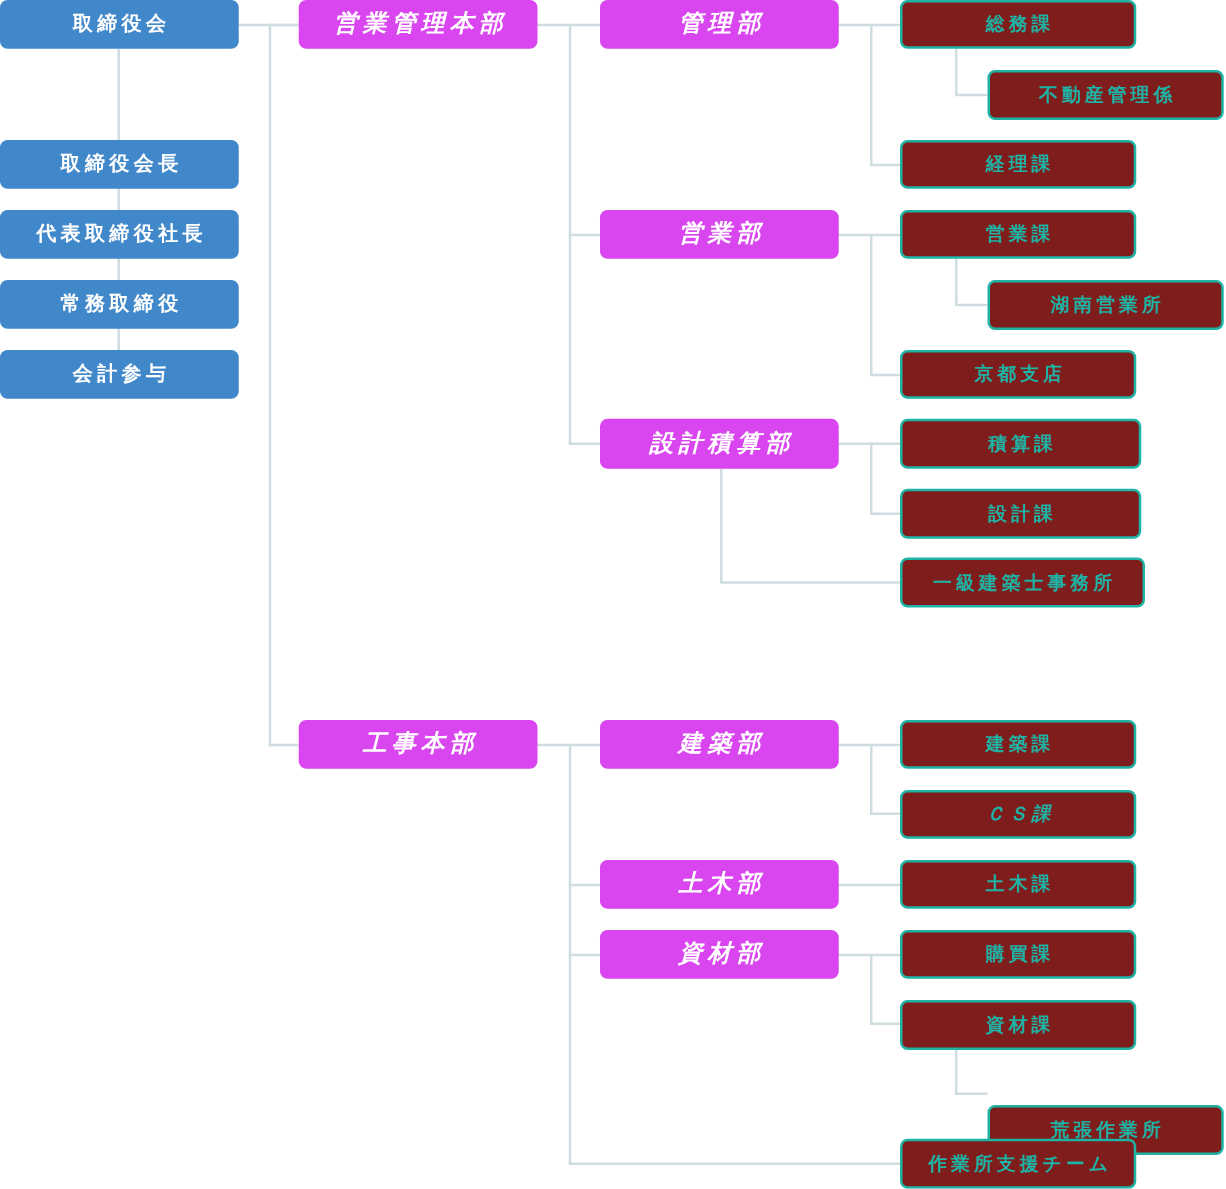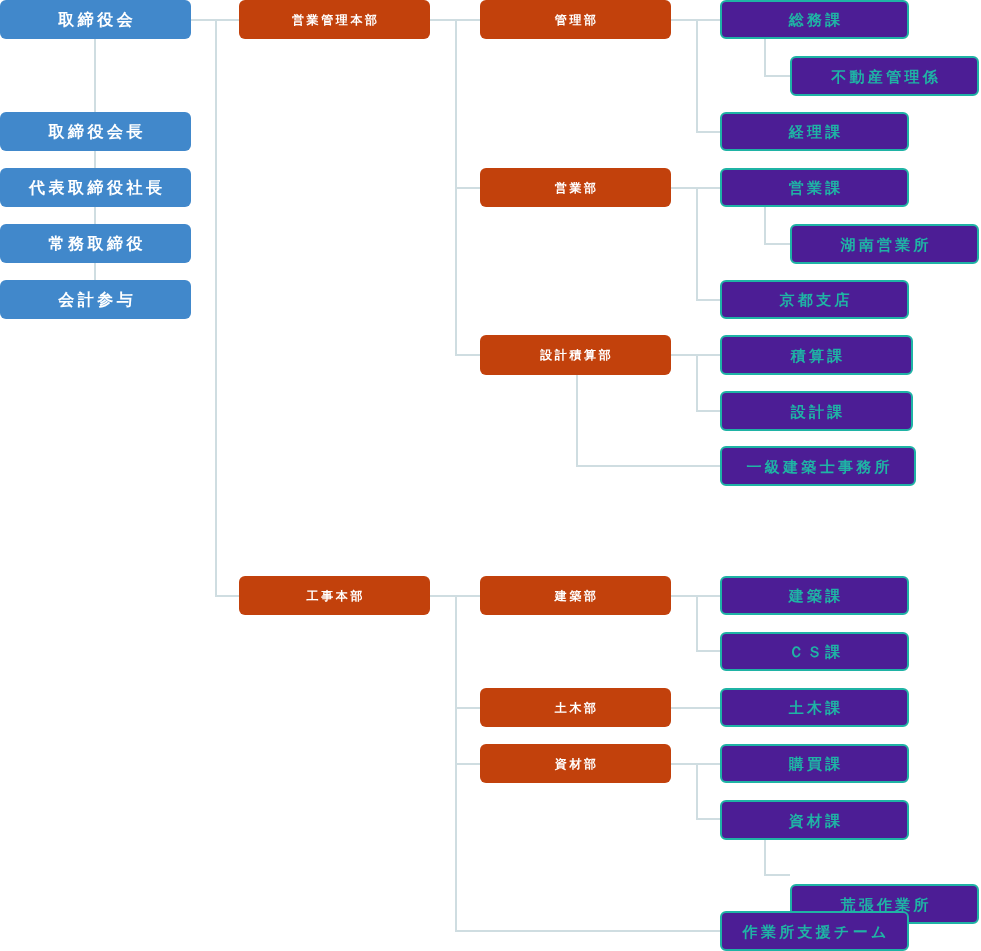--- a/index.html
+++ b/index.html
@@ -28,27 +28,28 @@
     line-height:1;
     font-weight:700;
   }
   .node.blue{
     background:#4188cb;
     color:#ffffff;
     border:0;
     font-size:16px;
   }
   .node.teal{
-    background:#c2410c;
+    background:#d946ef;
     color:#ffffff;
     border:0;
-    font-size:12px;
+    font-size:19px;
+    font-style:italic;
   }
   .node.outline{
-    background:#4c1d95;
+    background:#7f1d1d;
     color:#1fb3a5;
     border:2px solid #1fb3a5;
     font-size:15px;
   }
 </style>
 </head>
 <body>
 
 <div id="chart">
 
@@ -127,21 +128,21 @@
 
   <div class="node outline" style="left:720px;top:168px;width:189px;height:39px;">営業課</div>
   <div class="node outline" style="left:790px;top:224px;width:189px;height:40px;">湖南営業所</div>
   <div class="node outline" style="left:720px;top:280px;width:189px;height:39px;">京都支店</div>
 
   <div class="node outline" style="left:720px;top:335px;width:193px;height:40px;">積算課</div>
   <div class="node outline" style="left:720px;top:391px;width:193px;height:40px;">設計課</div>
   <div class="node outline" style="left:720px;top:446px;width:196px;height:40px;">一級建築士事務所</div>
 
   <div class="node outline" style="left:720px;top:576px;width:189px;height:39px;">建築課</div>
-  <div class="node outline" style="left:720px;top:632px;width:189px;height:39px;">ＣＳ課</div>
+  <div class="node outline" style="left:720px;top:632px;width:189px;height:39px;font-style:italic;">ＣＳ課</div>
 
   <div class="node outline" style="left:720px;top:688px;width:189px;height:39px;">土木課</div>
 
   <div class="node outline" style="left:720px;top:744px;width:189px;height:39px;">購買課</div>
   <div class="node outline" style="left:720px;top:800px;width:189px;height:40px;">資材課</div>
   <div class="node outline" style="left:790px;top:855px;width:189px;height:40px;margin-top:29px;">荒張作業所</div>
 
   <div class="node outline" style="left:720px;top:911px;width:189px;height:40px;">作業所支援チーム</div>
 
 </div>

